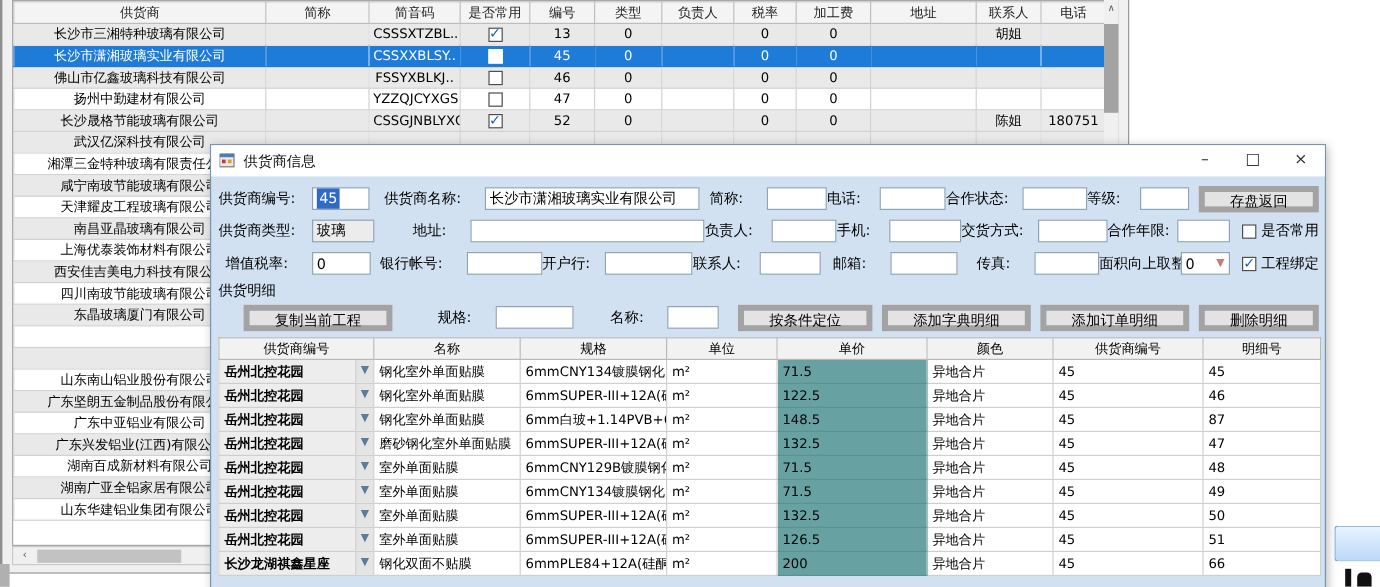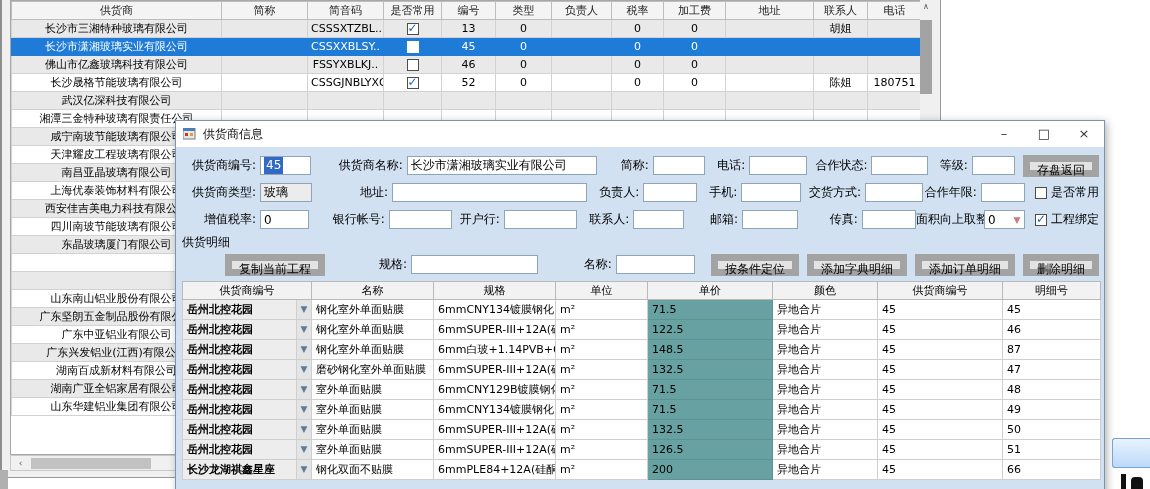--- a/index.html
+++ b/index.html
@@ -40,29 +40,29 @@
   
   .dialog { position:absolute; left:175px; top:120px; width:930px; height:420px;
             background:#d2e1f2; border:1px solid #7b94ad; box-shadow:2px 2px 8px rgba(0,0,0,.30); }
   .titlebar { height:26px; background:#ffffff; display:flex; align-items:center; padding-left:7px; }
   .title-icon { width:14px; height:13px; margin-right:6px; }
   .title-text { font-size:12px; color:#111; flex:1; }
   .winbtn { width:40px; height:26px; text-align:center; line-height:26px; font-size:13px; color:#333; }
   .dlg-body { padding:6px 5px 0 6px; }
 
   .frow { display:flex; align-items:center; height:25px; margin-bottom:2px; }
-  .lb { text-align:right; padding-right:4px; white-space:nowrap; overflow:hidden; flex-shrink:0; }
+  .lb { text-align:right; padding-right:20px; white-space:nowrap; overflow:hidden; flex-shrink:0; }
   .tb { height:19px; border:1px solid #8ea4b8; background:#fff; font-size:12px; padding:0 3px;
         font-family:inherit; flex-shrink:1; min-width:0; }
   .tb.ro { background:#ececec; }
   .seltext { display:inline-block; background:#316ac5; color:#fff; padding:0 2px; line-height:17px; }
   .tbx { height:19px; border:1px solid #8ea4b8; background:#fff; padding:0 3px; line-height:17px; }
   .push { margin-left:auto; }
-  .btn { height:22px; background:#e3e3e3; border:7px solid #a3a3a3; font-size:12px;
-         padding:0 7px; font-family:inherit; white-space:nowrap; }
+  .btn { height:22px; background:#e3e3e3; border:5px solid #a3a3a3; font-size:12px;
+         padding:0 21px; font-family:inherit; white-space:nowrap; }
   .cbox { display:flex; align-items:center; flex-shrink:0; }
   .cbox .cb { margin-right:4px; background:#fff; }
   .combo { display:flex; align-items:center; height:19px; border:1px solid #8ea4b8; background:#fff; }
   .combo .val { flex:1; padding-left:3px; }
   .combo .dd-arrow { width:14px; text-align:center; color:#c97b7b; font-size:9px; }
 
   .section-lb { height:16px; margin:1px 0 1px 0; }
   .toolbar { display:flex; align-items:center; height:27px; margin-bottom:3px; }
 
   table.dgrid { border-collapse:collapse; table-layout:fixed; width:918px; font-size:11px; background:#fff; }
@@ -159,20 +159,34 @@
             <td>46</td>
             <td>0</td>
             <td></td>
             <td>0</td>
             <td>0</td>
             <td></td>
             <td></td>
             <td></td>
           </tr>
           <tr>
+            <td>扬州中勤建材有限公司</td>
+            <td></td>
+            <td>YZZQJCYXGS</td>
+            <td><span class="cb cb-off"></span></td>
+            <td>47</td>
+            <td>0</td>
+            <td></td>
+            <td>0</td>
+            <td>0</td>
+            <td></td>
+            <td></td>
+            <td></td>
+          </tr>
+          <tr>
             <td>长沙晟格节能玻璃有限公司</td>
             <td></td>
             <td>CSSGJNBLYXGS</td>
             <td><span class="cb cb-on"></span></td>
             <td>52</td>
             <td>0</td>
             <td></td>
             <td>0</td>
             <td>0</td>
             <td></td>

